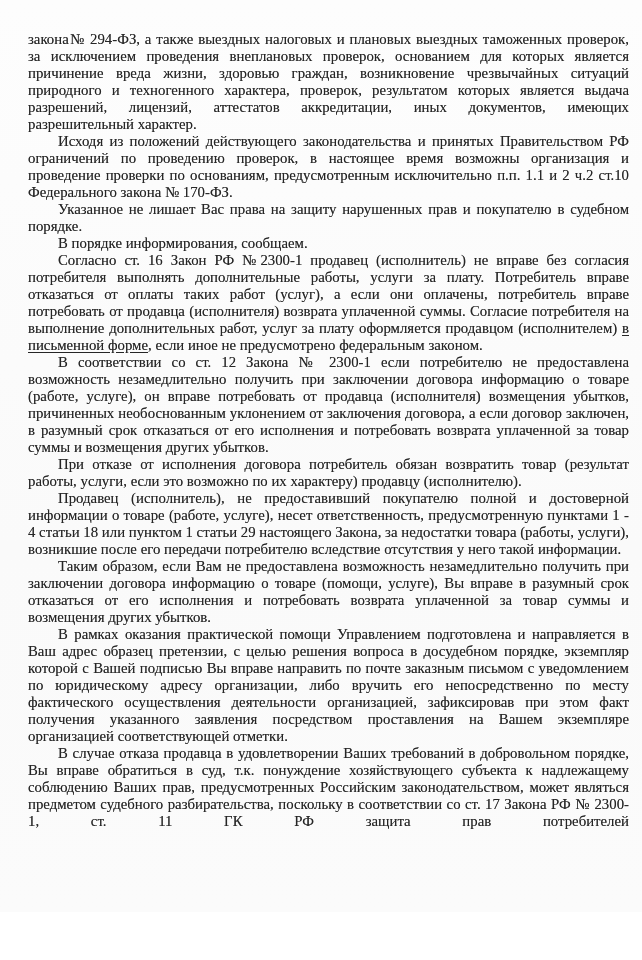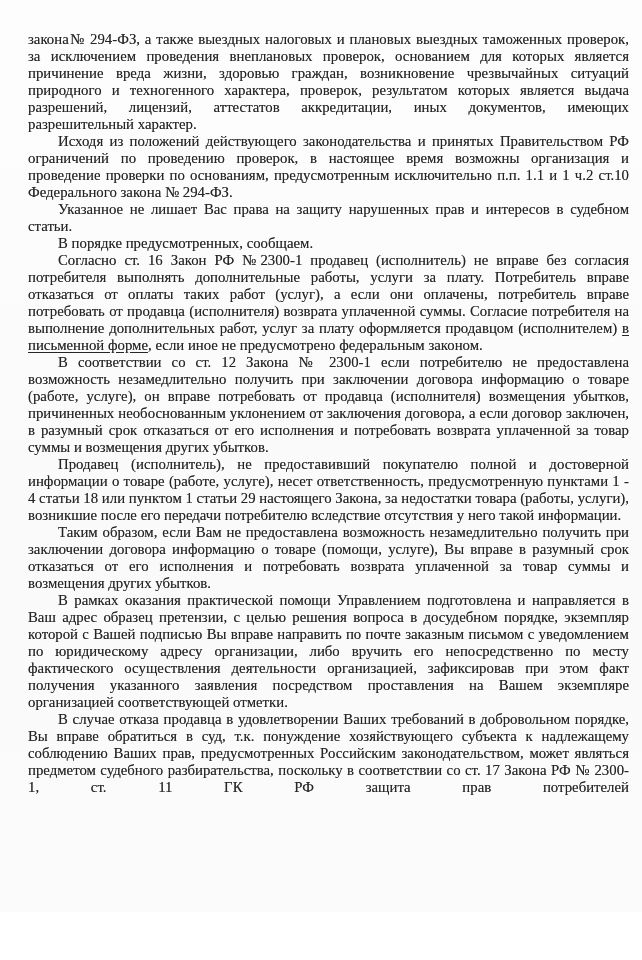--- a/index.html
+++ b/index.html
@@ -35,22 +35,23 @@
   }
   .justify-last {
     text-align-last: justify;
   }
 </style>
 </head>
 <body>
 
 <div class="page">
   <p class="para no-indent">закона№ 294-ФЗ, а также выездных налоговых и плановых выездных таможенных проверок, за исключением проведения внеплановых проверок, основанием для которых является причинение вреда жизни, здоровью граждан, возникновение чрезвычайных ситуаций природного и техногенного характера, проверок, результатом которых является выдача разрешений, лицензий, аттестатов аккредитации, иных документов, имеющих разрешительный характер.</p>
-  <p class="para">Исходя из положений действующего законодательства и принятых Правительством РФ ограничений по проведению проверок, в настоящее время возможны организация и проведение проверки по основаниям, предусмотренным исключительно п.п. 1.1 и 1 ч.2 ст.10 Федерального закона № 294-ФЗ.</p>
-  <p class="para">Указанное не лишает Вас права на защиту нарушенных прав и интересов в судебном статьи.</p>
-  <p class="para">В порядке предусмотренных, сообщаем.</p>
+  <p class="para">Исходя из положений действующего законодательства и принятых Правительством РФ ограничений по проведению проверок, в настоящее время возможны организация и проведение проверки по основаниям, предусмотренным исключительно п.п. 1.1 и 2 ч.2 ст.10 Федерального закона № 170-ФЗ.</p>
+  <p class="para">Указанное не лишает Вас права на защиту нарушенных прав и покупателю в судебном порядке.</p>
+  <p class="para">В порядке информирования, сообщаем.</p>
   <p class="para"><span>Согласно ст. 16 Закон РФ №2300-1  продавец (исполнитель) не вправе без согласия потребителя выполнять дополнительные работы, услуги за плату. Потребитель вправе отказаться от оплаты таких работ (услуг), а если они оплачены, потребитель вправе потребовать от продавца (исполнителя) возврата уплаченной суммы. Согласие потребителя на выполнение дополнительных работ, услуг за плату оформляется продавцом (исполнителем) </span><span class="underlined">в письменной форме</span><span>, если иное не предусмотрено федеральным законом.</span></p>
   <p class="para">В соответствии со ст. 12 Закона № 2300-1 если потребителю не предоставлена возможность незамедлительно получить при заключении договора информацию о товаре (работе, услуге), он вправе потребовать от продавца (исполнителя) возмещения убытков, причиненных необоснованным уклонением от заключения договора, а если договор заключен, в разумный срок отказаться от его исполнения и потребовать возврата уплаченной за товар суммы и возмещения других убытков.</p>
+  <p class="para">При отказе от исполнения договора потребитель обязан возвратить товар (результат работы, услуги, если это возможно по их характеру) продавцу (исполнителю).</p>
   <p class="para">Продавец (исполнитель), не предоставивший покупателю полной и достоверной информации о товаре (работе, услуге), несет ответственность, предусмотренную пунктами 1 - 4 статьи 18 или пунктом 1 статьи 29 настоящего Закона, за недостатки товара (работы, услуги), возникшие после его передачи потребителю вследствие отсутствия у него такой информации.</p>
   <p class="para">Таким образом, если Вам не предоставлена возможность незамедлительно получить при заключении договора информацию о товаре (помощи, услуге), Вы вправе в разумный срок отказаться от его исполнения и потребовать возврата уплаченной за товар суммы и возмещения других убытков.</p>
   <p class="para">В рамках оказания практической помощи Управлением подготовлена и направляется в Ваш адрес образец претензии, с  целью решения вопроса в досудебном порядке, экземпляр которой с Вашей подписью Вы вправе направить по почте заказным письмом с уведомлением по юридическому адресу организации, либо вручить его непосредственно по месту фактического осуществления деятельности организацией, зафиксировав при этом факт получения указанного заявления посредством проставления на Вашем экземпляре организацией соответствующей отметки.</p>
   <p class="para justify-last">В случае отказа продавца  в удовлетворении Ваших требований  в добровольном порядке, Вы вправе обратиться в суд, т.к. понуждение хозяйствующего субъекта к надлежащему  соблюдению  Ваших  прав,  предусмотренных  Российским законодательством, может являться предметом судебного разбирательства, поскольку в соответствии со ст. 17 Закона РФ № 2300-1, ст. 11 ГК РФ защита прав потребителей</p>
 </div>
 
 </body></html>

